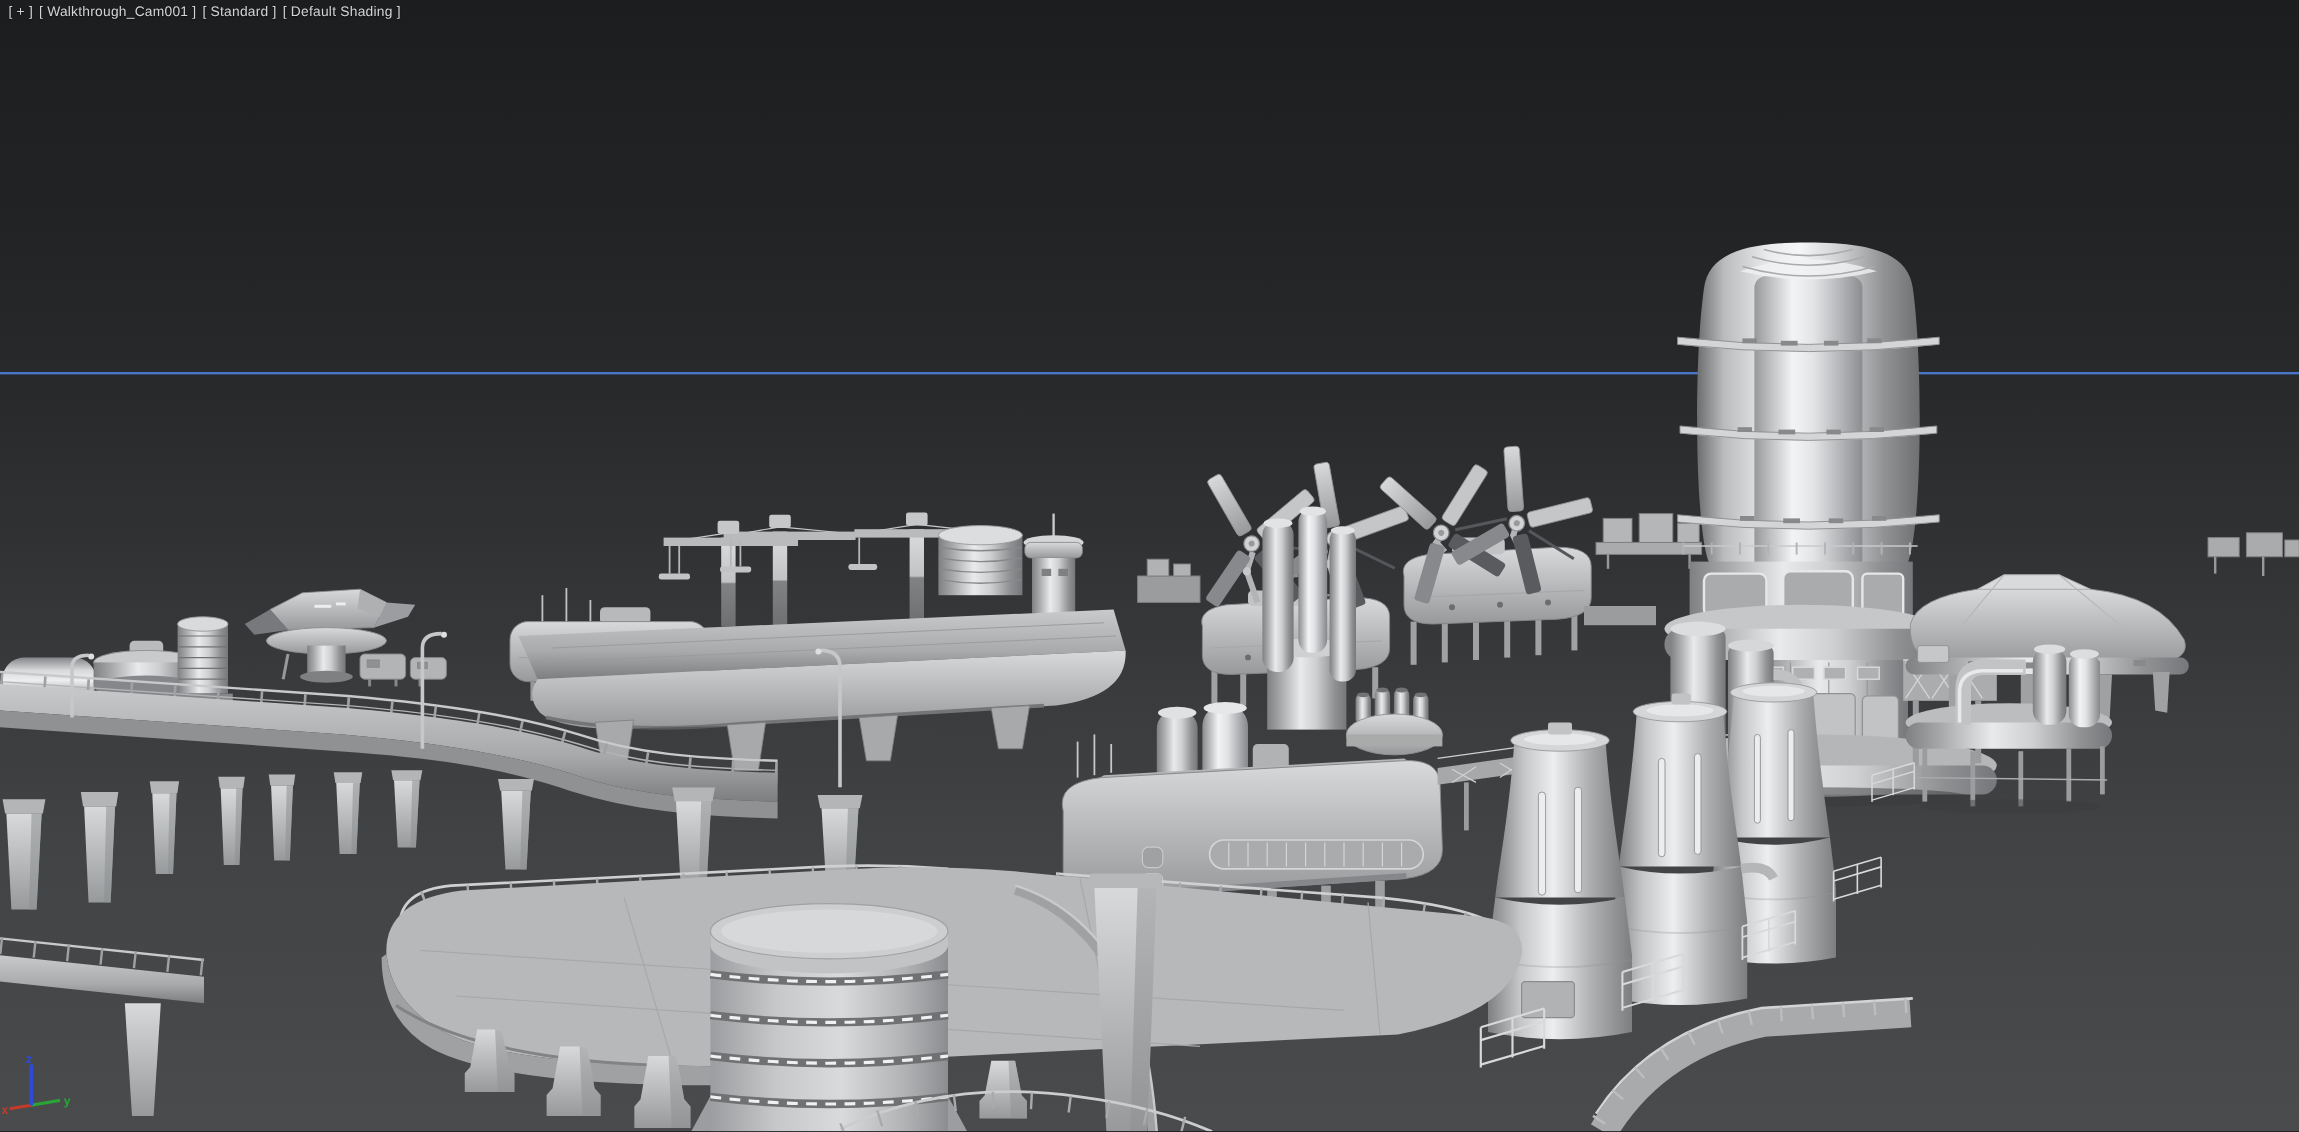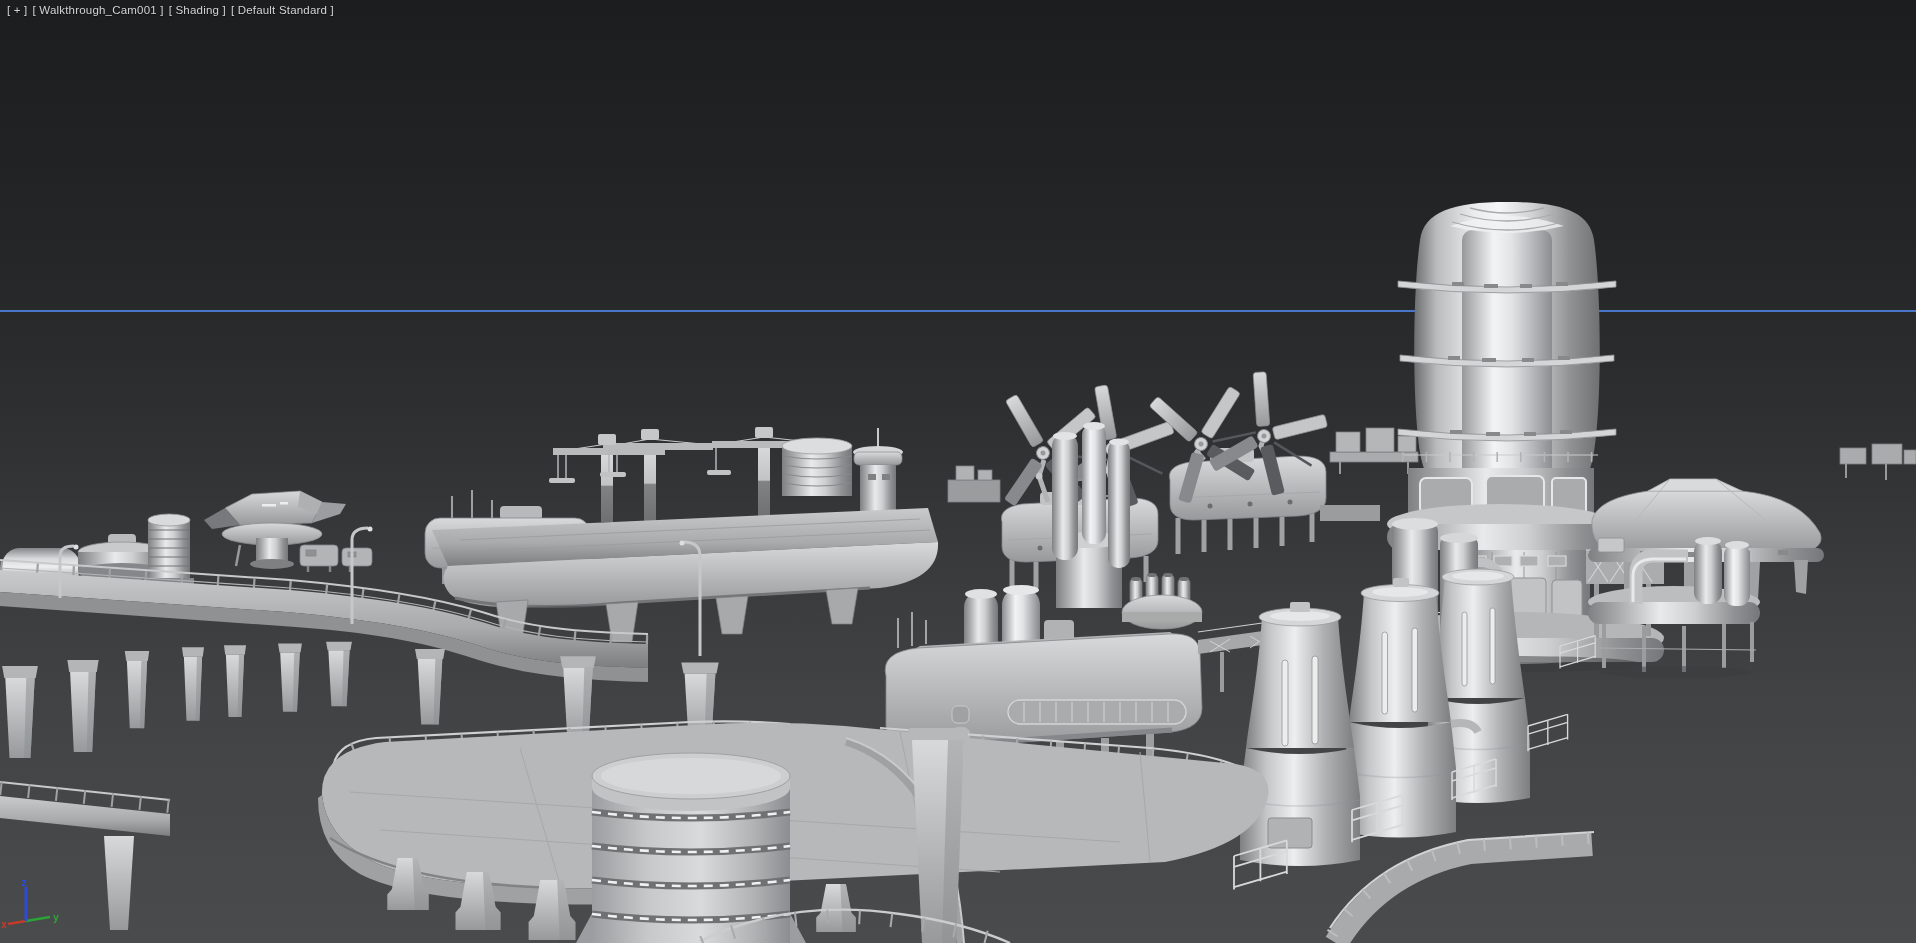--- a/index.html
+++ b/index.html
@@ -19,22 +19,22 @@
 </head>
 <body>
 
 <div id="viewport">
 
   <div id="horizon"></div>
 
   <div class="vp-label">
     <span>[ + ]</span>
     <span>[ Walkthrough_Cam001 ]</span>
-    <span>[ Shading ]</span>
-    <span>[ Default Standard ]</span>
+    <span>[ Standard ]</span>
+    <span>[ Default Shading ]</span>
   </div>
 
   <svg id="scene" width="1916" height="943" viewBox="0 0 1916 943">
     <defs>
       <linearGradient id="gFace" x1="0" y1="0" x2="0" y2="1">
         <stop offset="0" stop-color="#d8d9da"></stop>
           <stop offset="1" stop-color="#97999b"></stop>
       </linearGradient>
       <linearGradient id="gDeck" x1="0" y1="0" x2="0" y2="1">
         <stop offset="0" stop-color="#c9cacc"></stop>

